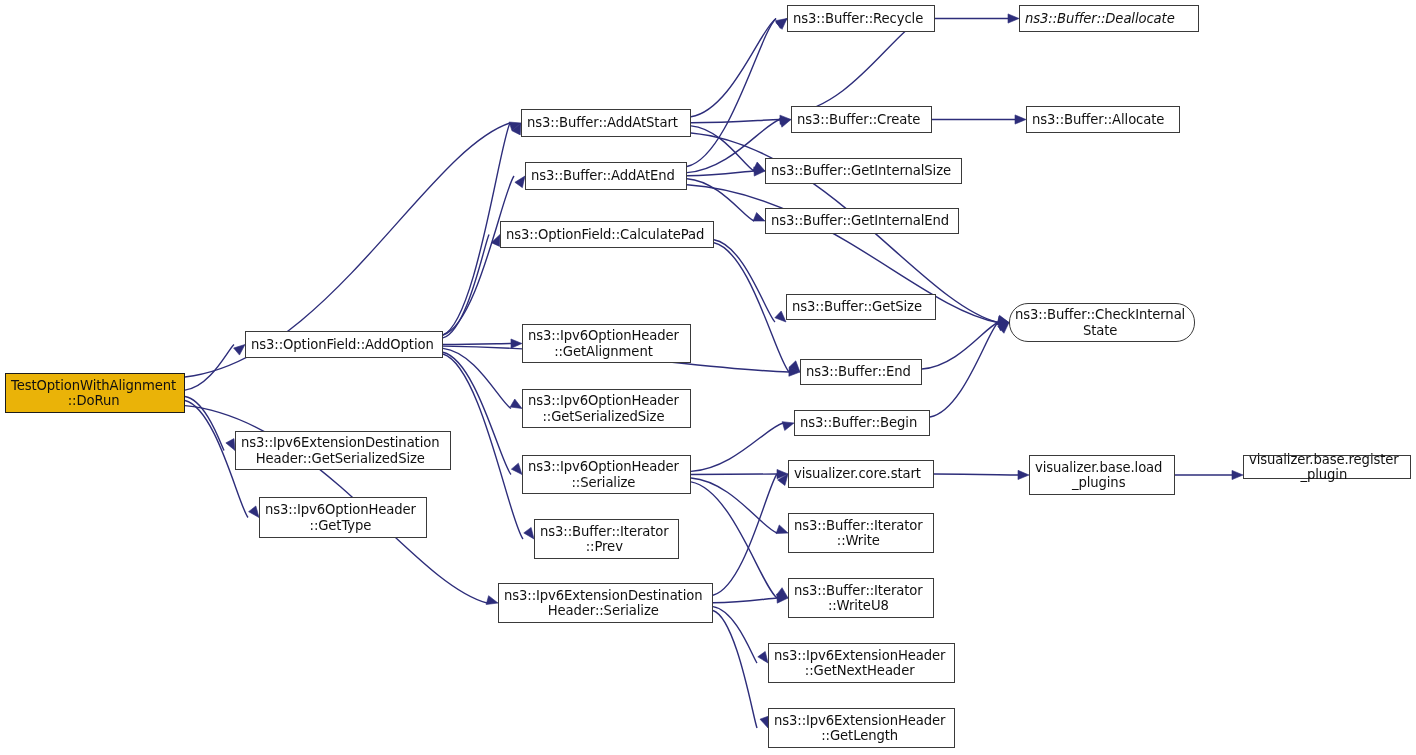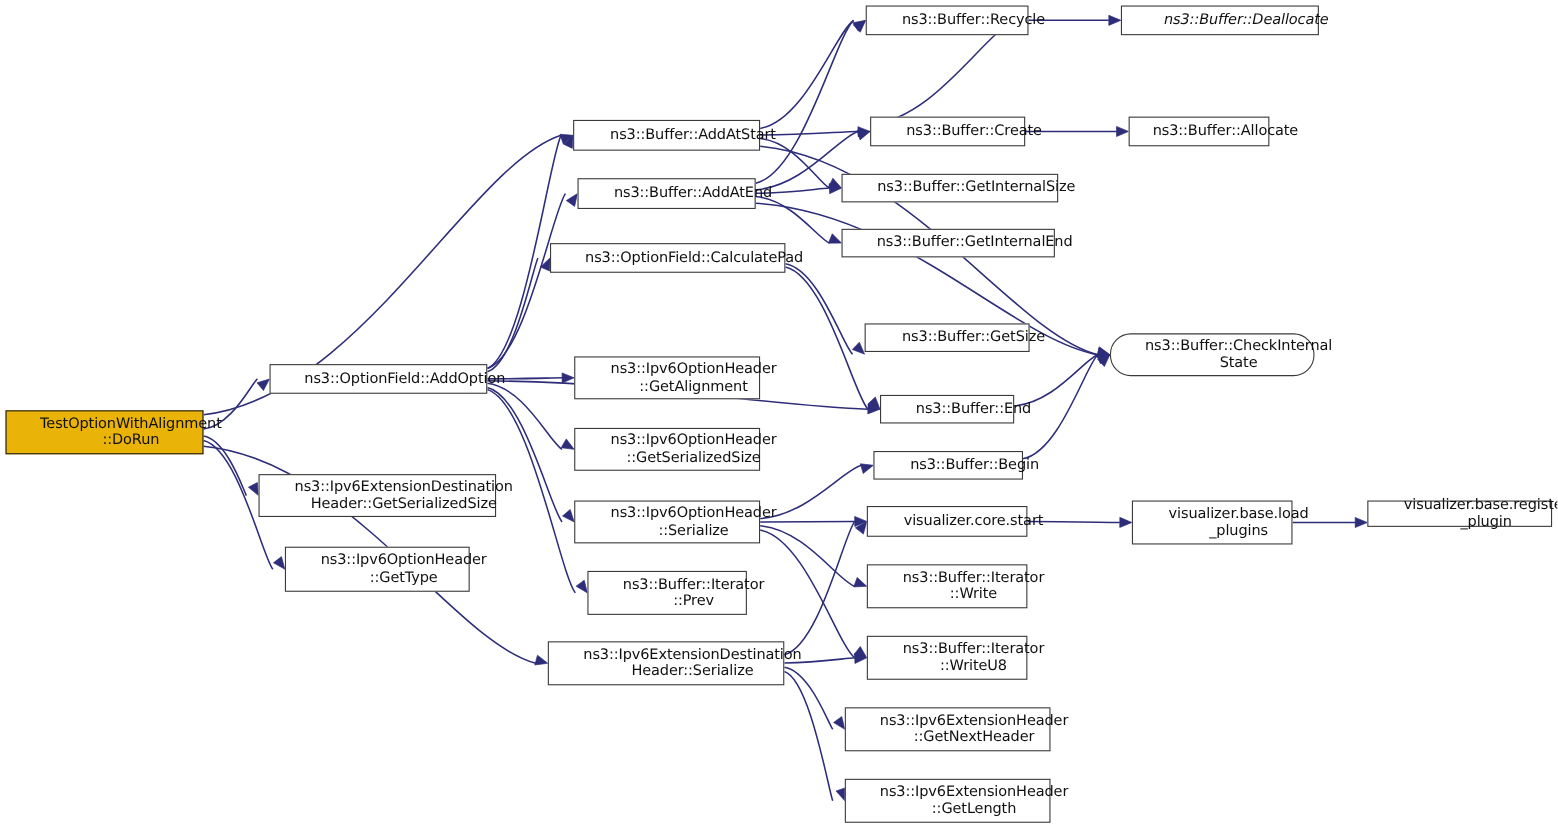--- a/index.html
+++ b/index.html
@@ -33,28 +33,26 @@
     stroke-width: 0.6;
   }
   .node {
     position: absolute;
     box-sizing: border-box;
     border: 1px solid #3a3a3a;
     background: #ffffff;
     color: #101010;
     display: flex;
     align-items: center;
-    justify-content: center;
     text-align: center;
     font-size: 13.2px;
     line-height: 15.5px;
     letter-spacing: -0.1px;
     white-space: pre-line;
     z-index: 3;
-    padding-left: 48px;
   }
   .node.root {
     background: #eab308;
     border-color: #1c1c1c;
   }
   .node .lbl {
     display: block;
     padding: 0 5px;
   }
 </style>
@@ -173,21 +171,21 @@
       <div class="node" style="left: 788px; top: 460px; width: 146px; height: 28px;"><span class="lbl">visualizer.core.start</span></div>
       <div class="node" style="left: 788px; top: 513px; width: 146px; height: 40px;"><span class="lbl">ns3::Buffer::Iterator
 ::Write</span></div>
       <div class="node" style="left: 788px; top: 578px; width: 146px; height: 40px;"><span class="lbl">ns3::Buffer::Iterator
 ::WriteU8</span></div>
       <div class="node" style="left: 768px; top: 643px; width: 187px; height: 40px;"><span class="lbl">ns3::Ipv6ExtensionHeader
 ::GetNextHeader</span></div>
       <div class="node" style="left: 768px; top: 708px; width: 187px; height: 40px;"><span class="lbl">ns3::Ipv6ExtensionHeader
 ::GetLength</span></div>
       <div class="node" style="left: 1019px; top: 5px; width: 180px; height: 27px; font-style: italic;"><span class="lbl">ns3::Buffer::Deallocate</span></div>
-      <div class="node" style="left: 1026px; top: 106px; width: 128px; height: 27px;"><span class="lbl">ns3::Buffer::Allocate</span></div>
+      <div class="node" style="left: 1026px; top: 106px; width: 154px; height: 27px;"><span class="lbl">ns3::Buffer::Allocate</span></div>
       <div class="node" style="left: 1009px; top: 303px; width: 186px; height: 39px; border-radius: 19px;"><span class="lbl">ns3::Buffer::CheckInternal
 State</span></div>
       <div class="node" style="left: 1029px; top: 455px; width: 146px; height: 40px;"><span class="lbl">visualizer.base.load
 _plugins</span></div>
       <div class="node" style="left: 1243px; top: 455px; width: 168px; height: 24px;"><span class="lbl">visualizer.base.register
 _plugin</span></div>
     </div>
 </div>
 
 </body></html>

